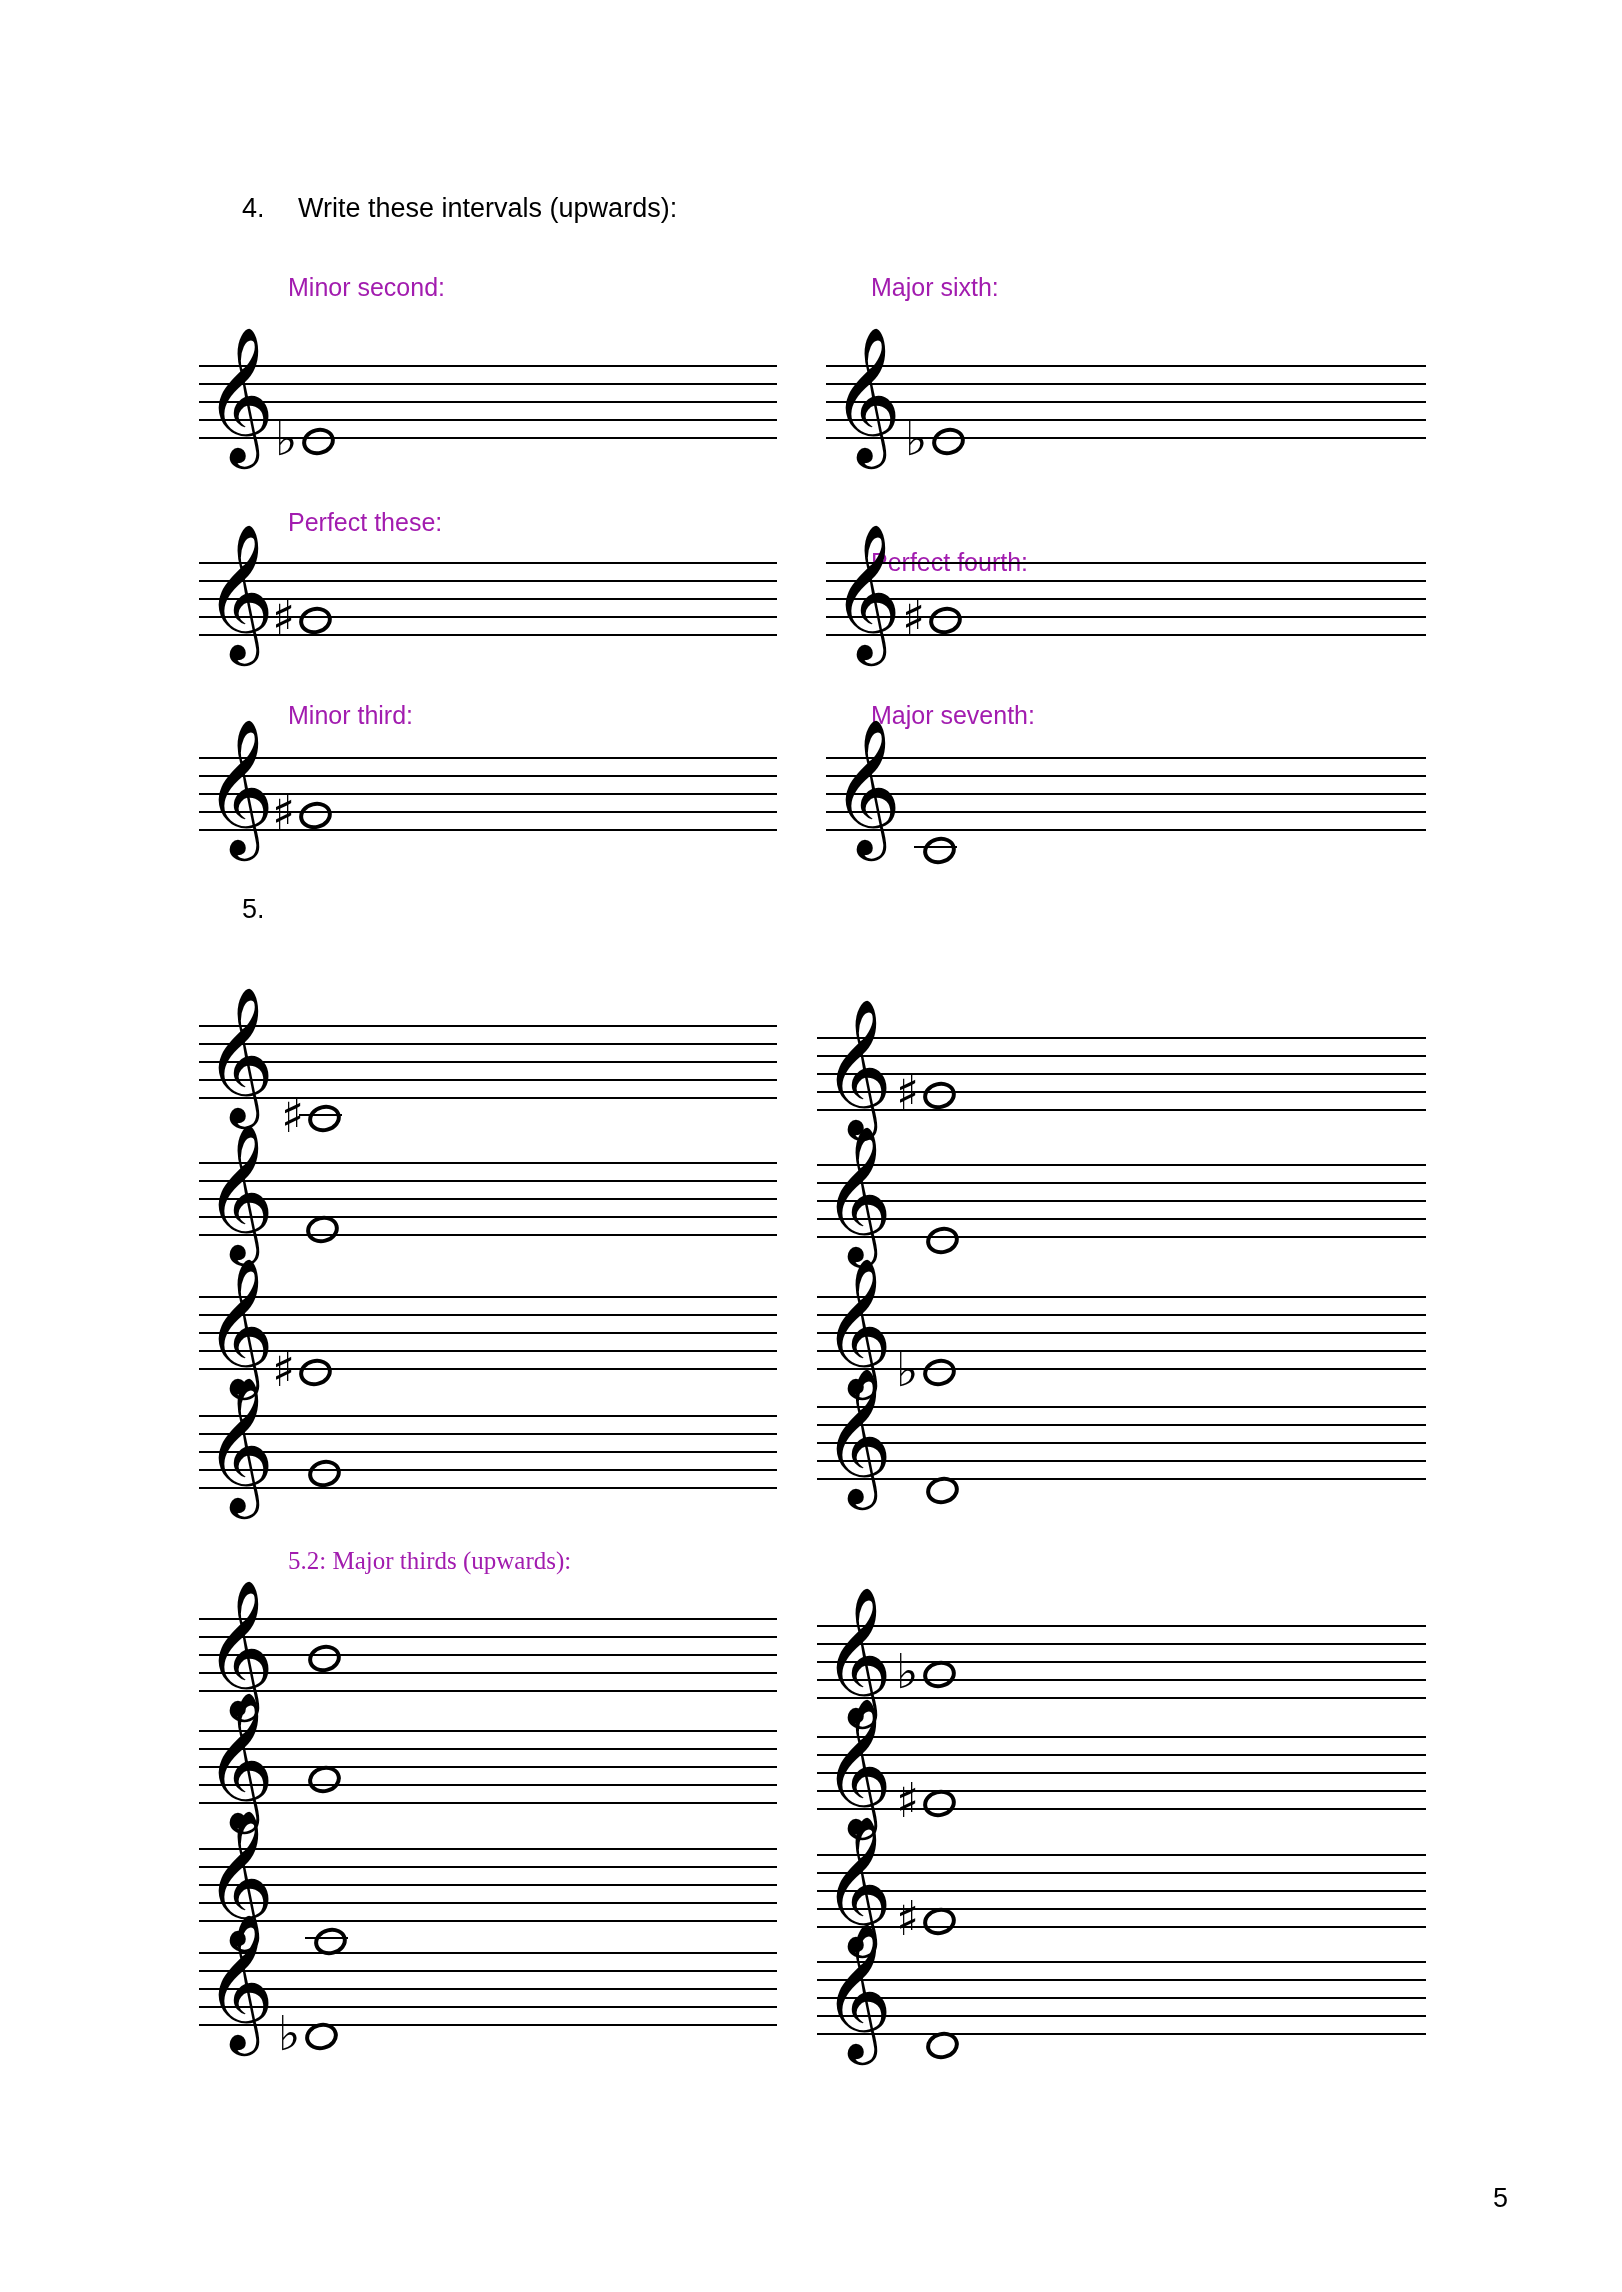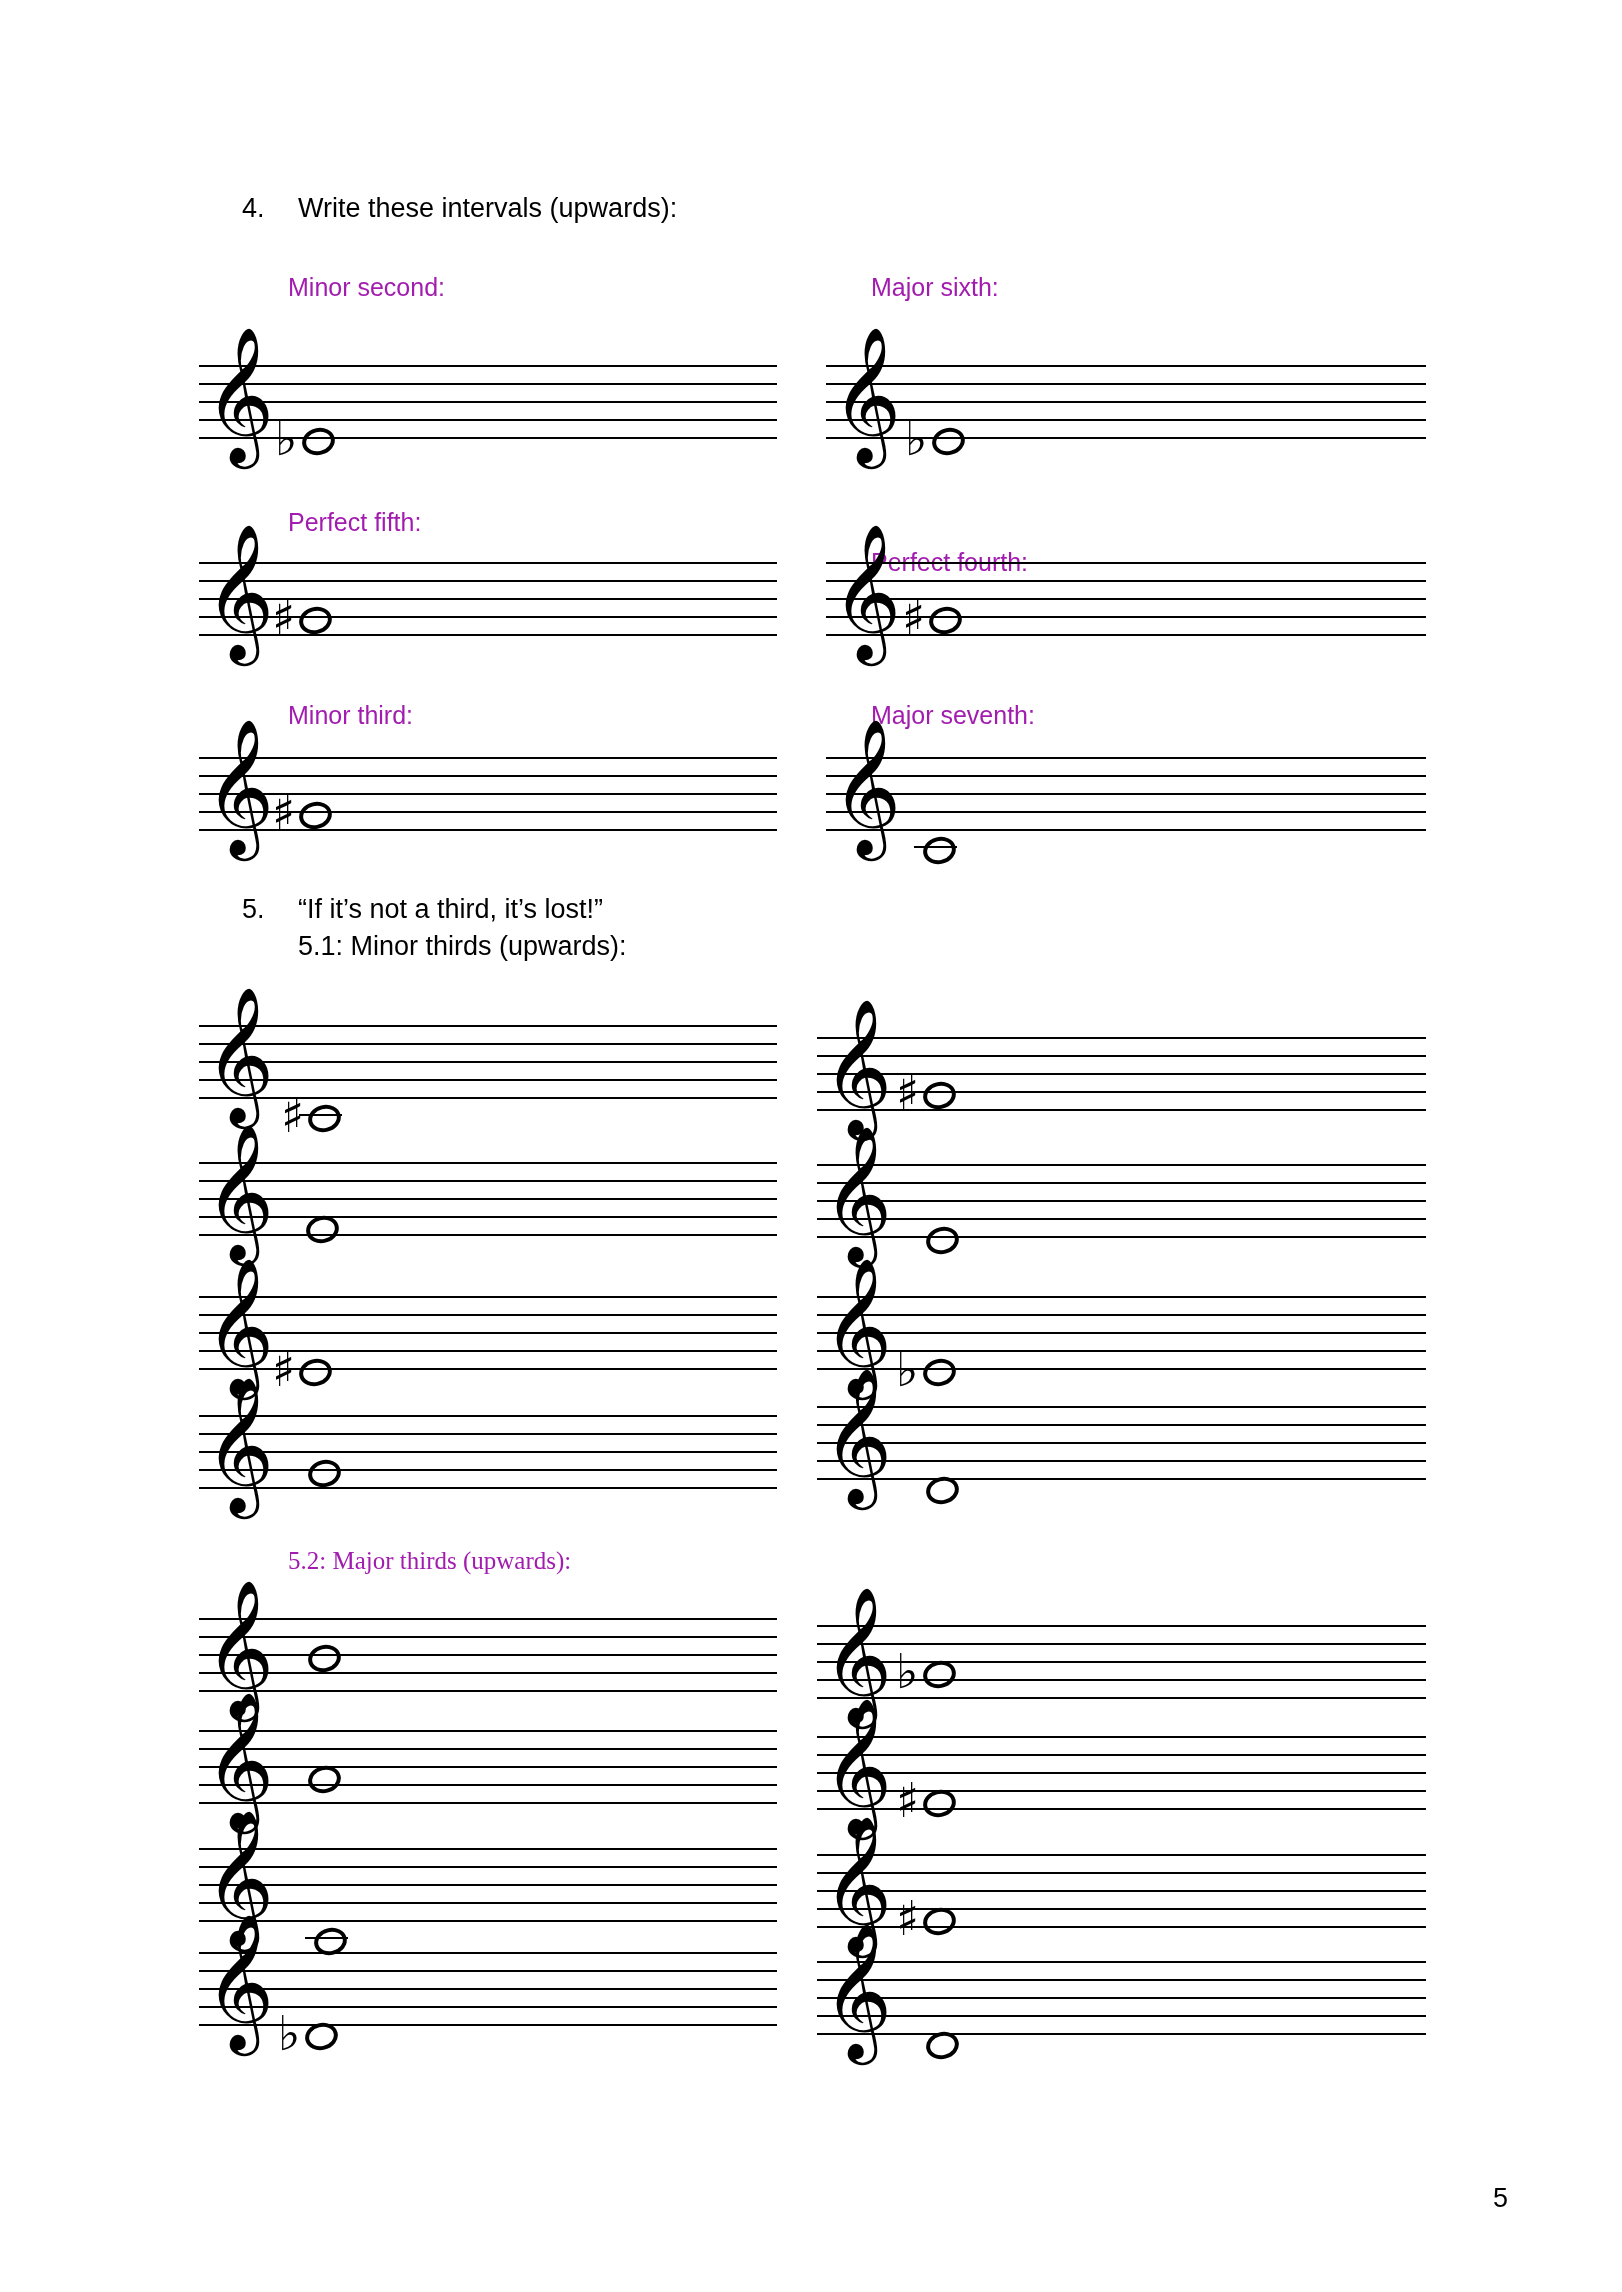--- a/index.html
+++ b/index.html
@@ -155,21 +155,21 @@
         <div class="line l3"></div>
         <div class="line l4"></div>
     </div>
     <div class="clef">𝄞</div>
     <div class="notegrp" style="left:106px; top:73px;">
       <div class="acc">♭</div>
       <div class="wholenote"></div>
     </div>
   </div>
 
-  <div class="label" style="left:288px; top:508px;">Perfect fifth:</div>
+  <div class="label" style="left:288px; top:508px;">Perfect these:</div>
   <div class="label" style="left:871px; top:508px;margin-top:40px;">Perfect fourth:</div>
 
   <div class="stave" style="left:199px; top:562px; width:578px;">
     <div class="lines">
       <div class="line l0"></div>
         <div class="line l1"></div>
         <div class="line l2"></div>
         <div class="line l3"></div>
         <div class="line l4"></div>
     </div>
@@ -223,22 +223,20 @@
     </div>
     <div class="clef">𝄞</div>
     <div class="notegrp" style="left:97px; top:90px;">
       <div class="ledger"></div>
       <div class="wholenote"></div>
     </div>
   </div>
 
   <div class="q-item" style="left:242px; top:891px;">
     <span class="q-num">5.</span>
-    <span class="q-body">“If it’s not a third, it’s lost!”
-5.1: Minor thirds (upwards):</span>
   </div>
 
   <div class="stave" style="left:199px; top:1025px; width:578px;">
     <div class="lines">
       <div class="line l0"></div>
         <div class="line l1"></div>
         <div class="line l2"></div>
         <div class="line l3"></div>
         <div class="line l4"></div>
     </div>

